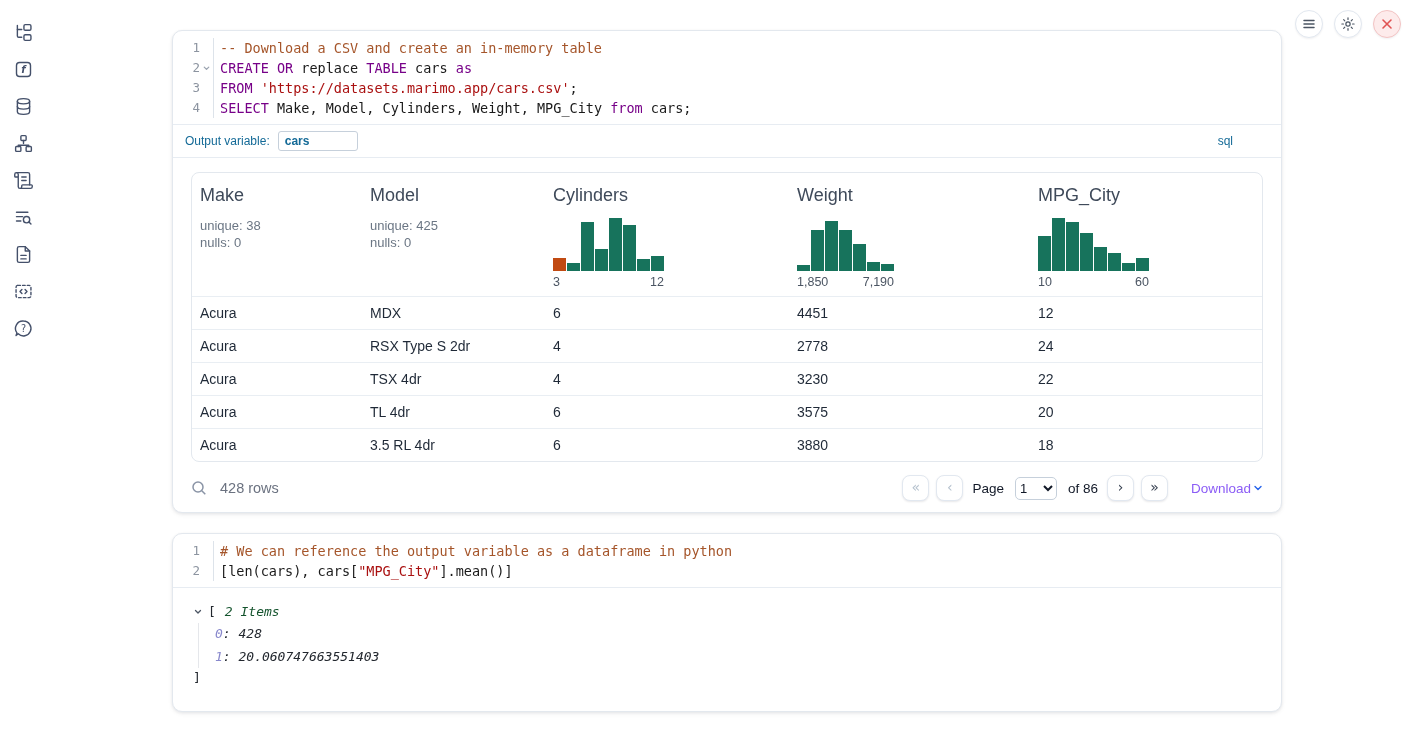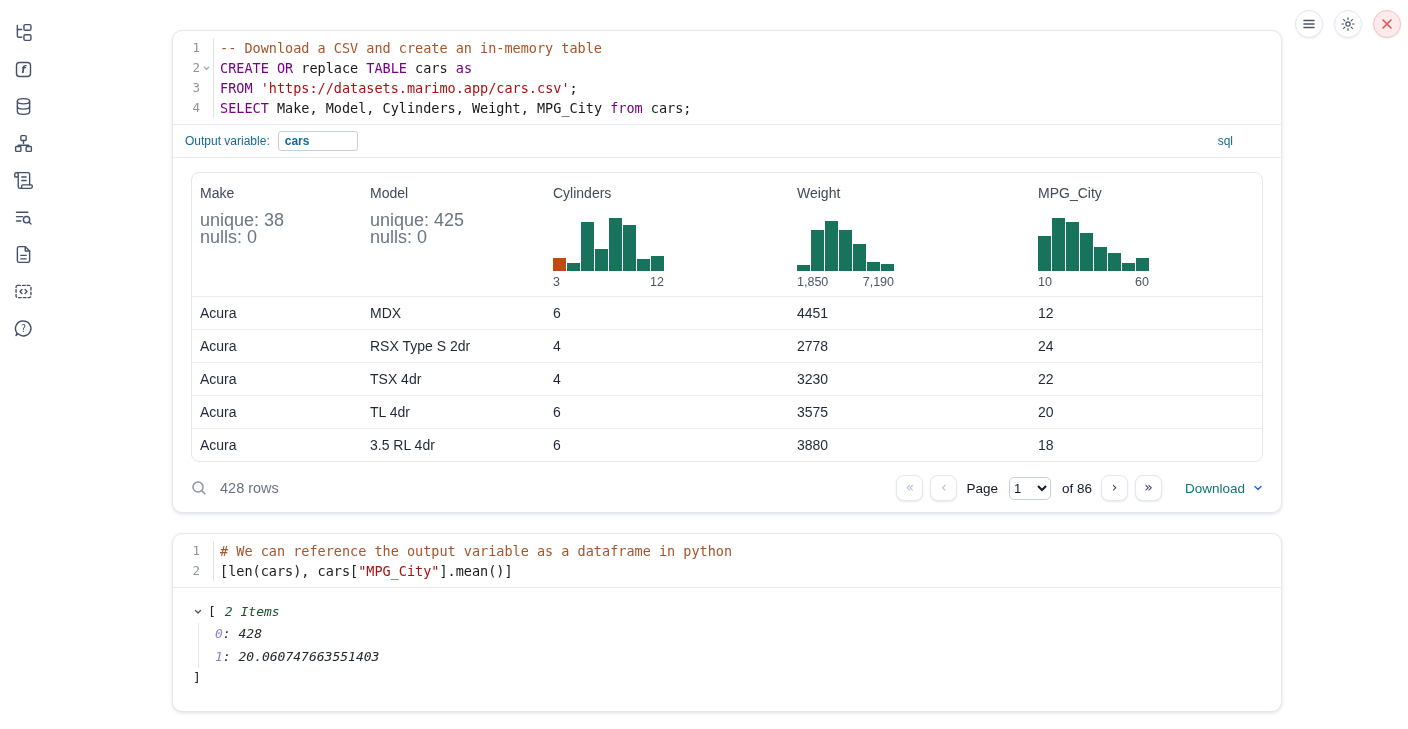--- a/index.html
+++ b/index.html
@@ -56,22 +56,22 @@
     padding: 0 6px; font-family: "Liberation Sans", sans-serif; outline: none; }
   .lang-badge { margin-left: auto; margin-right: 36px; font-size: 12px; font-weight: 400;
     color: #146a97; }
 
   
   .table-card { margin: 14px 18px 0; border: 1px solid #e3e8ee; border-radius: 8px;
     overflow: hidden; }
   .grid-cols { display: grid; grid-template-columns: 170px 183px 244px 241px 1fr; }
   .thead { height: 123px; }
   .th { padding: 12px 8px 7px; display: flex; flex-direction: column; cursor: pointer; }
-  .th-title { font-size: 14px; color: #3f4a5a; }
-  .th-stats { margin-top: 11px; font-size: 18px; color: #6b7684; line-height: 17px; }
+  .th-title { font-size: 18px; color: #3f4a5a; }
+  .th-stats { margin-top: 11px; font-size: 13px; color: #6b7684; line-height: 17px; }
   .hist-wrap { margin-top: auto; width: -moz-fit-content; width: fit-content; }
   .hist { display: flex; align-items: flex-end; gap: 1px; height: 53px; }
   .bar { width: 13px; }
   .hist-axis { display: flex; justify-content: space-between; font-size: 12.5px;
     color: #4b5563; margin-top: 4px; }
   .trow { height: 33px; align-items: center; border-top: 1px solid #e9eef3;
     font-size: 14px; color: #1f2937; }
   .td { padding: 0 8px; overflow: hidden; white-space: nowrap; }
 
   
@@ -81,21 +81,21 @@
   .pager { margin-left: auto; display: flex; align-items: center; gap: 7px; }
   .page-btn { width: 27px; height: 26px; border: 1px solid #e2e8f0; border-radius: 8px;
     background: #fff; box-shadow: 0 1px 2px rgba(15,23,42,.1); font-size: 14px;
     display: flex; align-items: center; justify-content: center; color: #374151;
     cursor: pointer; font-family: "DejaVu Sans", sans-serif; padding-bottom: 2px; }
   .page-btn.disabled { color: #b4c0cd; cursor: default; }
   .page-text { font-size: 13.5px; color: #111827; margin: 0 2px; }
   .page-select { height: 23px; min-width: 42px; border: 1px solid #c6d0db; border-radius: 5px;
     font-size: 13px; background: #fff; color: #111827; margin: 0 2px;
     font-family: "Liberation Sans", sans-serif; }
-  .download { display: flex; align-items: center; gap: 8px; color: #0f766e;
+  .download { display: flex; align-items: center; gap: 2px; color: #8b5cf6;
     font-size: 13.5px; margin-left: 16px; cursor: pointer; }
 
   
   .output2 { padding: 13px 20px 0; font-family: "DejaVu Sans Mono", "Liberation Mono", monospace;
     font-size: 13px; color: #22272e; }
   .tree-head { display: flex; align-items: center; gap: 5px; line-height: 22px; }
   .tree-items { color: #14532d; font-style: italic; margin-left: 4px; }
   .tree-children { margin-left: 5px; border-left: 1px solid #e5e7eb; padding-left: 16px; font-style: italic; }
   .tree-row { line-height: 22.5px; }
   .tree-key { color: #8888cc; }

